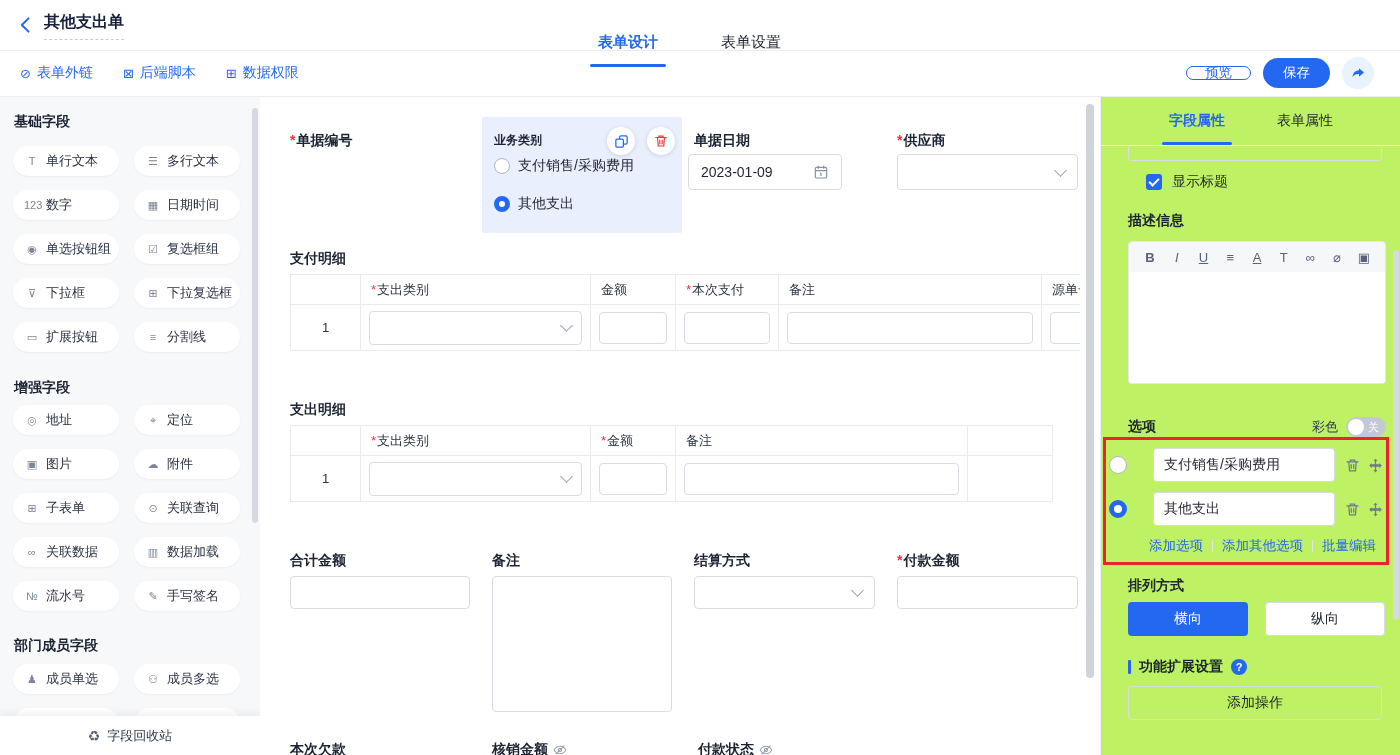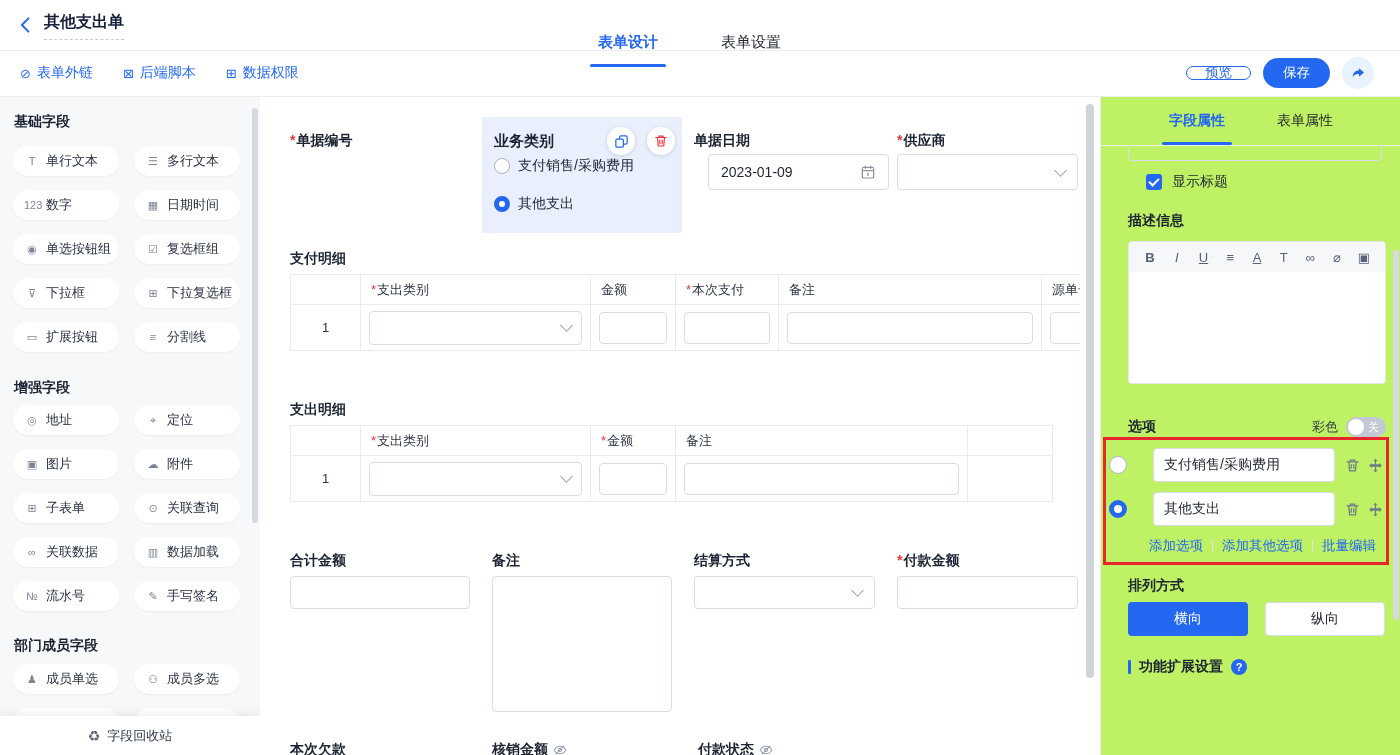--- a/index.html
+++ b/index.html
@@ -56,21 +56,21 @@
   .req::before{content:"*";color:#f0333c;margin-right:1px;}
   .fld{position:absolute;height:36px;border:1px solid #d9dce3;border-radius:4px;background:#fff;box-sizing:border-box;
        display:flex;align-items:center;padding:0 12px;font-size:14px;color:#1f2430;cursor:pointer;}
   .fld .flex1{flex:1;}
   .chev{width:8px;height:8px;border-right:1.5px solid #98a1af;border-bottom:1.5px solid #98a1af;
         transform:rotate(45deg);margin-top:-4px;flex:none;}
   .gray-inp{position:absolute;width:180px;height:36px;background:#f2f3f5;border:none;border-radius:4px;
             padding:0 12px;font-size:13px;color:#333;box-sizing:border-box;}
   .gray-inp::placeholder{color:#b7bdc9;}
   .biz{position:absolute;left:222px;top:21px;width:200px;height:116px;background:#e9effc;border-radius:2px;cursor:pointer;}
-  .biz .blbl{position:absolute;left:12px;top:15px;font-size:15px;font-weight:600;color:#1c2433;}
+  .biz .blbl{position:absolute;left:12px;top:15px;font-size:12px;font-weight:600;color:#1c2433;}
   .cir{position:absolute;top:10px;width:28px;height:28px;border-radius:50%;background:#fff;display:flex;
        align-items:center;justify-content:center;box-shadow:0 1px 4px rgba(31,41,62,.15);cursor:pointer;}
   .radio{width:16px;height:16px;border-radius:50%;background:#fff;border:1px solid #adb5c2;box-sizing:border-box;flex:none;cursor:pointer;}
   .radio.sel{border:5px solid #2468f2;}
   .brow{position:absolute;left:12px;display:flex;align-items:center;gap:8px;font-size:14px;color:#1f2430;}
   .sec-lbl{position:absolute;font-size:14px;font-weight:700;color:#1c2433;}
   .twrap{position:absolute;overflow:hidden;}
   table.grid{border-collapse:collapse;table-layout:fixed;}
   .grid td{border:1px solid #e9ebef;padding:0 8px;font-size:13px;color:#2c3442;box-sizing:border-box;}
   .grid tr.h td{height:30px;font-weight:500;padding-left:10px;}
@@ -303,21 +303,21 @@
         <span class="radio"></span>
         <span>支付销售/采购费用</span>
       </div>
       <div class="brow" style="top:78px">
         <span class="radio sel"></span>
         <span>其他支出</span>
       </div>
     </div>
 
     <div class="lbl" style="left:434px;top:36px">单据日期</div>
-    <div class="fld" style="left:448px;top:58px;width:181px">
+    <div class="fld" style="left:428px;top:58px;width:154px">
       <span class="flex1">2023-01-09</span>
       <svg width="16" height="16" viewBox="0 0 24 24" fill="none" stroke="#8b93a3" stroke-width="1.8">
           <rect x="3.5" y="5" width="17" height="16" rx="2"></rect>
           <path d="M8 2.5V7M16 2.5V7M3.5 10h17M12 13.5v4.5M10.5 13.5h1.5"></path>
         </svg>
     </div>
 
     <div class="lbl req" style="left:637px;top:36px">供应商</div>
     <div class="fld" style="left:637px;top:58px;width:181px;justify-content:flex-end">
       <span class="chev"></span>
@@ -508,16 +508,17 @@
 
     <div class="p-lbl" style="top:481px">排列方式</div>
     <div class="arr-btn on" style="left:27px">横向</div>
     <div class="arr-btn off" style="left:164px">纵向</div>
 
     <div class="ext-row">
       <span class="bar"></span>
       <span>功能扩展设置</span>
       <span class="qmark">?</span>
     </div>
+    <div class="add-action">添加操作</div>
   </div>
 
   <div class="win-scroll"></div>
 </div>
 
 </body></html>

